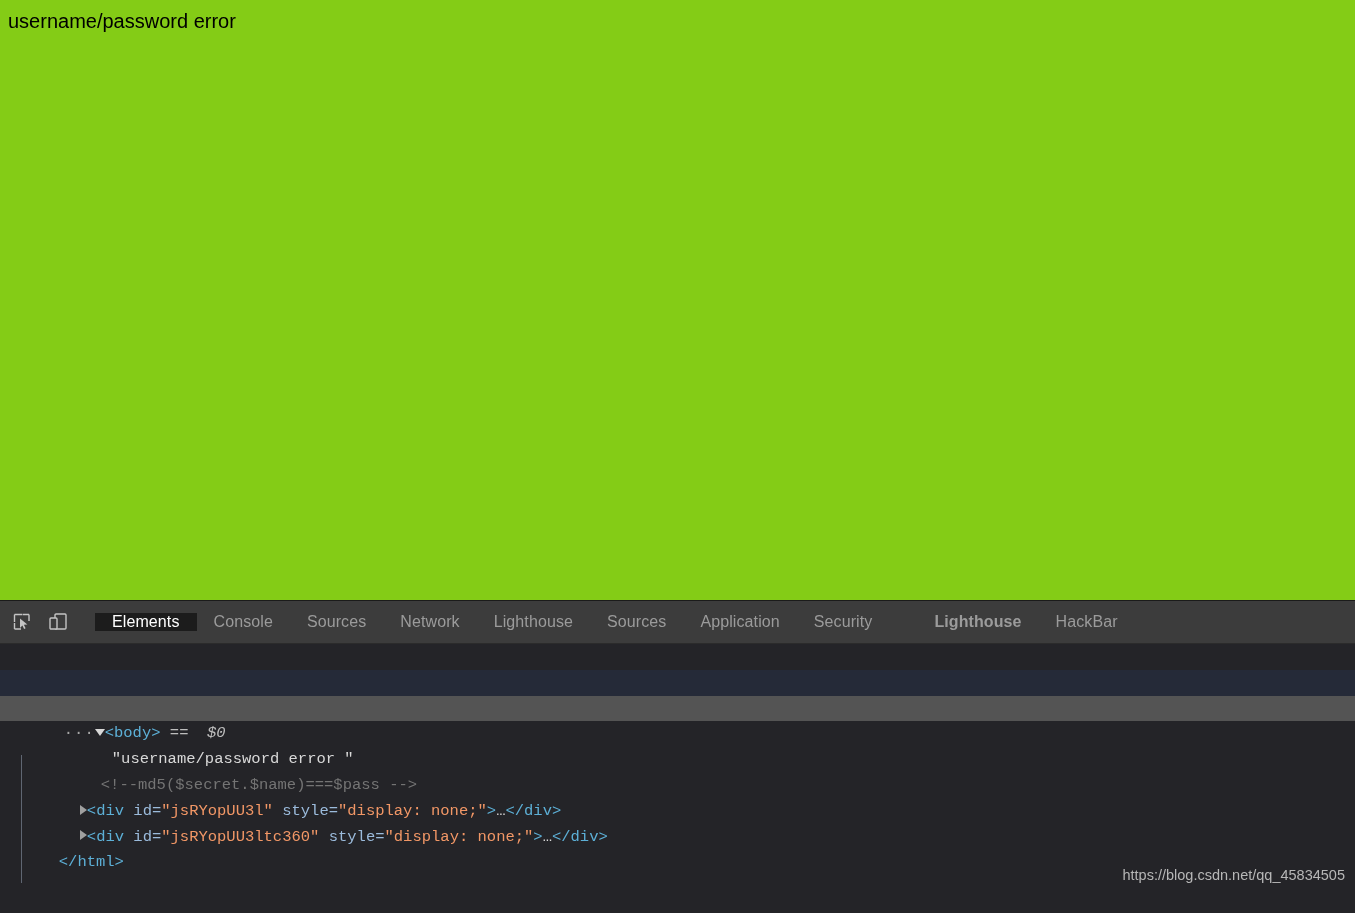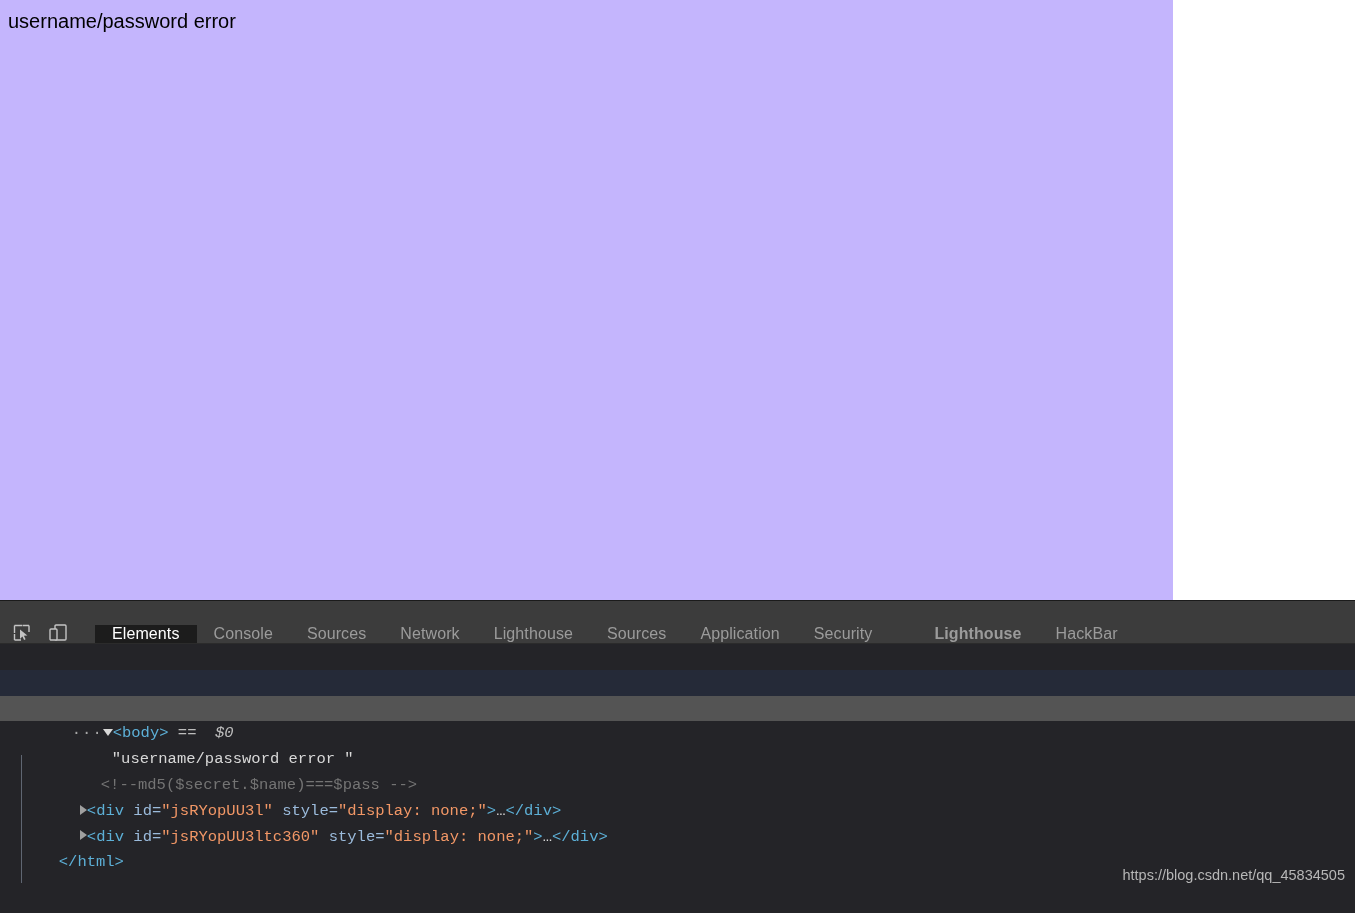--- a/index.html
+++ b/index.html
@@ -13,23 +13,23 @@
     background: #ffffff;
     font-family: "Liberation Sans", sans-serif;
     overflow: hidden;
     position: relative;
   }
 
   
   .page-viewport {
     position: absolute;
     left: 0; top: 0;
-    width: 1173px;
+    width: 1355px;
     height: 600px;
-    background: #c4b5fd;
+    background: #84cc16;
     overflow: hidden;
   }
   .page-text {
     position: absolute;
     left: 8px;
     top: 8px;
     font-family: "Liberation Sans", sans-serif;
     font-size: 20px;
     line-height: 26px;
     color: #000000;
@@ -48,21 +48,21 @@
     box-sizing: border-box;
     font-family: "Liberation Sans", sans-serif;
   }
 
   
   .dt-toolbar {
     position: relative;
     height: 43px;
     background: #3c3c3c;
     display: flex;
-    align-items: flex-end;
+    align-items: center;
     border-bottom: 1px solid #2b2b2b;
     box-sizing: border-box;
   }
   .dt-icon-btn {
     width: 36px;
     display: flex;
     align-items: center;
     justify-content: center;
     cursor: pointer;
   }
@@ -218,21 +218,21 @@
     <div class="indent-guide"></div>
 
     <div class="node" style="padding-left:12px;">
       <span class="tag">&lt;html&gt;</span>
     </div>
 
     <div class="node hovered" style="padding-left:34px;">
       <span class="tag">&lt;head&gt;&lt;/head&gt;</span>
     </div>
 
-    <div class="node selected" style="padding-left:16px;">
+    <div class="node selected" style="padding-left:8px;">
       <span class="dots">···</span><span class="tri tri-down"></span><span class="tag">&lt;body&gt;</span><span> </span><span class="meta">==  $0</span>
     </div>
 
     <div class="node" style="padding-left:56px;">
       <span class="txt">"username/password error "</span>
     </div>
 
     <div class="node" style="padding-left:45px;">
       <span class="comment">&lt;!--md5($secret.$name)===$pass --&gt;</span>
     </div>

